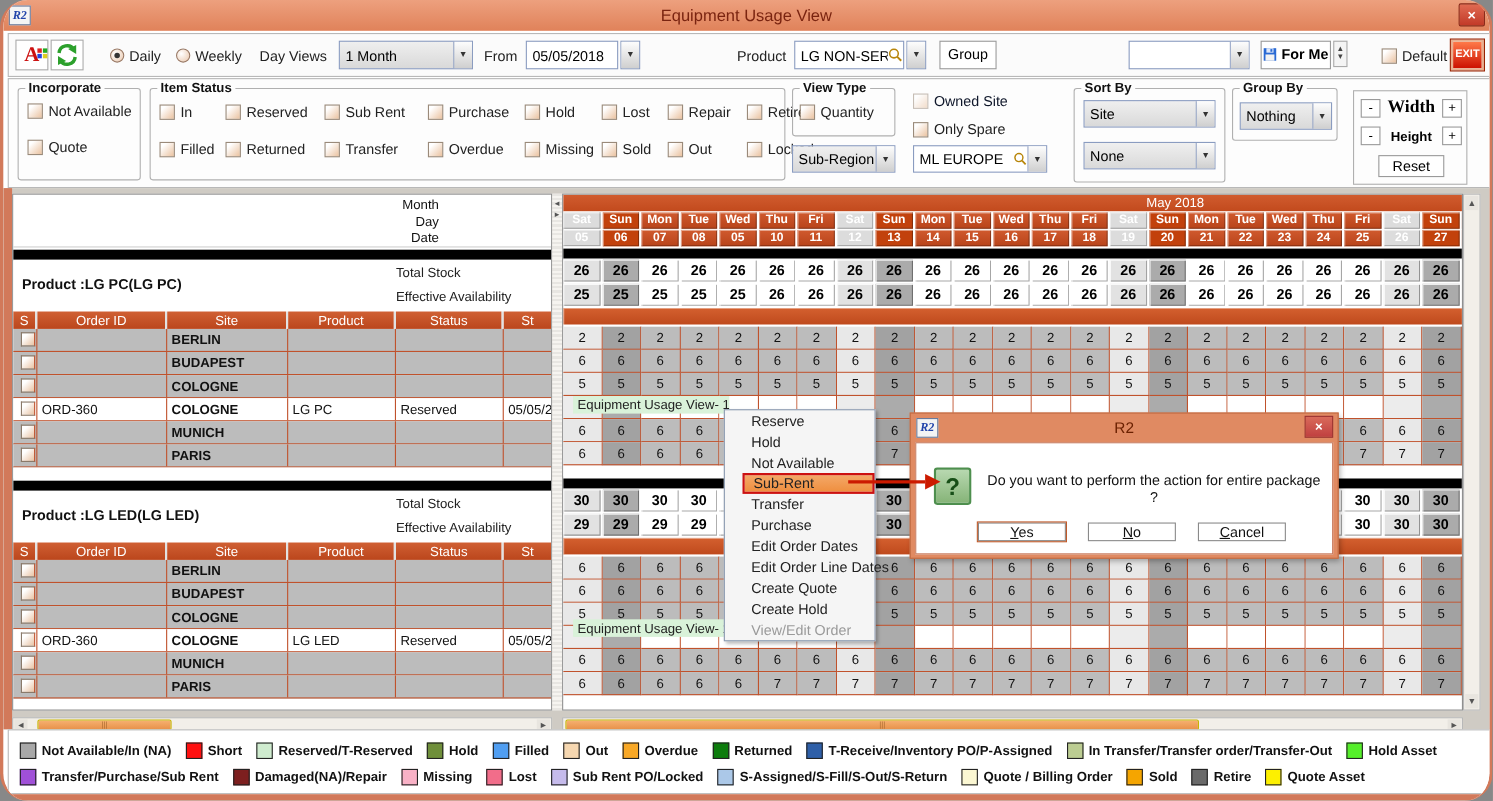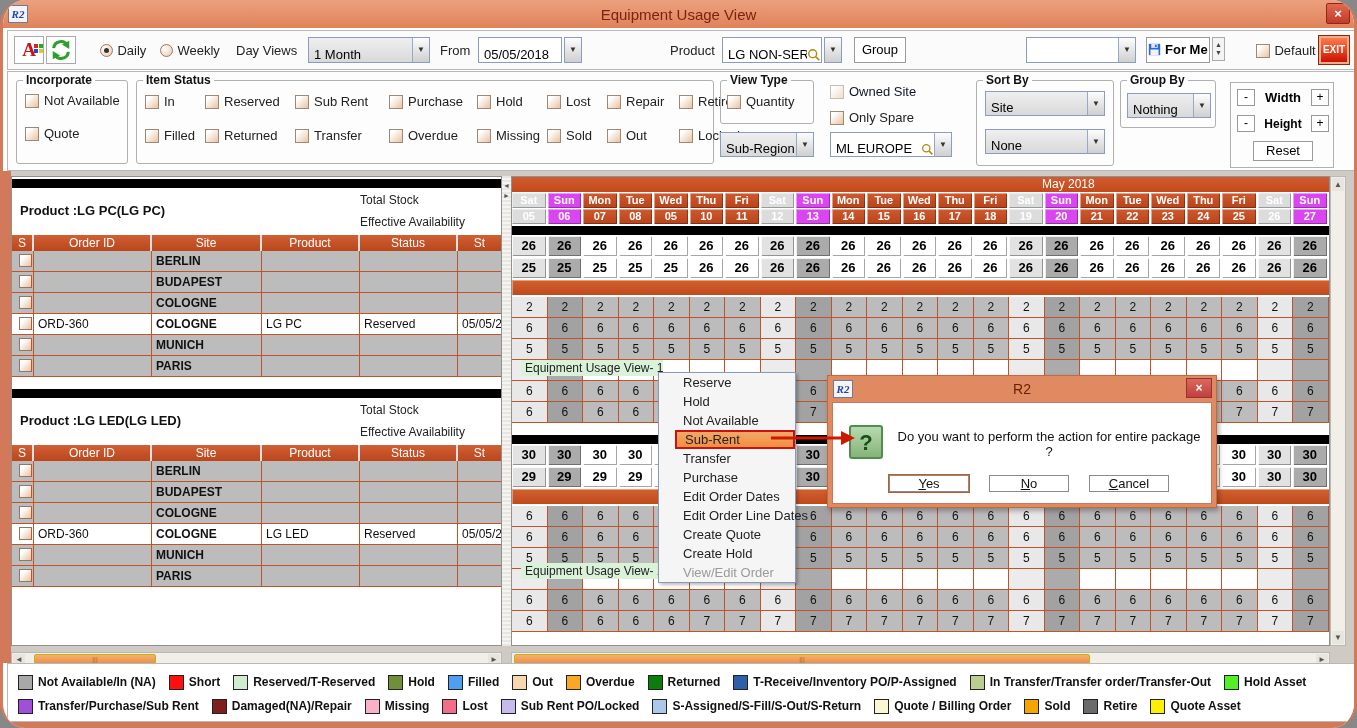--- a/index.html
+++ b/index.html
@@ -30,21 +30,21 @@
     display:flex; align-items:center; justify-content:center; position:absolute; top:5px;}
   #font-icon-a { position:relative; color:#cc1111; font-weight:bold; font-size:19px; font-family:"Liberation Serif",serif;}
   #font-icon-a i { position:absolute; width:4px; height:4px; }
   .lbl { font-size:13px; color:#222; line-height:28px; }
   .radio { width:13px; height:13px; border-radius:50%; border:1px solid #9a7a66;
     background:radial-gradient(circle at 35% 35%, #fff, #e9c6aa); display:inline-block; vertical-align:-2px; }
   .radio.sel { position:relative; }
   .radio.sel::after { content:""; position:absolute; left:3px; top:3px; width:5px; height:5px;
     border-radius:50%; background:#333; }
   .combo { border:1px solid #8a9cc0; background:linear-gradient(#efefef,#d9d9d9);
-    display:flex; align-items:flex-end; font-size:13px; }
+    display:flex; align-items:center; font-size:13px; }
   .combo .val { flex:1; padding:0 5px; white-space:nowrap; overflow:hidden; }
   .combo .arr { width:17px; align-self:stretch; background:linear-gradient(#fdfdfd,#cfcfcf);
     border-left:1px solid #9aa8c8; font-size:8px; color:#333; text-align:center; line-height:24px; }
   .combo.white { background:#fff; }
   .btn { border:1px solid #9a9a9a; background:#fff; font-size:13px; text-align:center; }
   .chk { width:14px; height:14px; border:1px solid #9a8a7a;
     background:linear-gradient(135deg,#ffffff 20%,#eac2a0); display:inline-block; vertical-align:-3px; }
   #exit-btn { position:absolute; right:6px; top:5px; width:30px; height:28px;
     background:linear-gradient(#ff7a4a,#cc1100); border:2px solid #e8b090; outline:1px solid #992200;
     color:#fff; font-size:10px; font-weight:bold; text-align:center; line-height:24px; }
@@ -92,21 +92,21 @@
     background:linear-gradient(135deg,#fff 25%,#e8c2a2); }
   
   #month-bar { height:15px; background:linear-gradient(#d15c2f,#c24a1d); color:#fff;
     font-size:12px; line-height:15px; padding-left:530px; width:852px; }
   .dayrow { display:flex; width:852px; }
   .day-cell { flex:none; width:33.5px; margin:1px 2px 0 0; height:15px;
     font-size:11px; font-weight:bold; color:#fff; text-align:center; line-height:15px;
     box-shadow:inset 1px 1px 0 rgba(255,255,255,.45), inset -1px -1px 0 rgba(0,0,0,.3); }
   .day-cell.wd { background:linear-gradient(#d05a2e,#b8431a); }
   .day-cell.sat { background:#dcdcdc; }
-  .day-cell.sun { background:#d946ef; }
+  .day-cell.sun { background:#c2410c; }
   .stock-row { display:flex; width:852px; margin-bottom:2px; }
   .stock-cell { flex:none; width:33.5px; margin-right:2px; height:20px;
     font-size:13px; font-weight:bold; color:#000; text-align:center; line-height:20px;
     box-shadow:inset 1px 1px 0 rgba(255,255,255,.8), inset -1px -1px 0 rgba(0,0,0,.35); }
   .stock-cell.wd { background:#fff; }
   .stock-cell.sat { background:#e2e2e2; }
   .stock-cell.sun { background:#ababab; }
   .orange-bar { height:15px; width:852px; background:linear-gradient(#d4602f,#bf4a1d);
     margin:1px 0 2px 0; box-shadow:inset 1px 1px 0 rgba(255,255,255,.4); }
   .data-row { display:flex; width:852px; }
@@ -370,36 +370,41 @@
     <div class="gbox" style="left:1112px; top:8px; width:96px; height:48px;">
       <span class="gtitle">Group By</span>
       <div class="combo" style="position:absolute; left:6px; top:12px; width:84px; height:25px;">
         <span class="val">Nothing</span>
         <span class="arr">▼</span>
       </div>
     </div>
     <div class="gbox" style="left:1222px; top:10px; width:104px; height:86px; border-radius:0;">
       <div style="position:absolute; left:6px; top:6px; width:92px; display:flex; justify-content:space-between; align-items:center;">
         <span class="sizebtn">-</span>
-        <span style="font-size:13px; font-weight:bold;">Width</span>
+        <span style="font-size:16px; font-weight:bold;font-family:Liberation Serif, serif;">Width</span>
         <span class="sizebtn">+</span>
       </div>
       <div style="position:absolute; left:6px; top:32px; width:92px; display:flex; justify-content:space-between; align-items:center;">
         <span class="sizebtn">-</span>
         <span style="font-size:12px; font-weight:bold;">Height</span>
         <span class="sizebtn">+</span>
       </div>
       <div class="btn" style="position:absolute; left:22px; top:58px; width:60px; height:20px; line-height:18px;">Reset</div>
     </div>
   </div>
 
   <div id="main">
     <div id="main-leftstrip"></div>
 
     <div id="left-panel">
+      <div id="left-head">
+        <div class="hl" style="top:2px;">Month</div>
+        <div class="hl" style="top:17px;">Day</div>
+        <div class="hl" style="top:32px;">Date</div>
+      </div>
       <div id="left-body">
           <div class="black-bar"></div>
           <div class="linfo">
             <div class="pname">Product :LG PC(LG PC)</div>
             <div class="sl1">Total Stock</div>
             <div class="sl2">Effective Availability</div>
           </div>
           <div class="lheader">
             <div>S</div>
             <div>Order ID</div>

